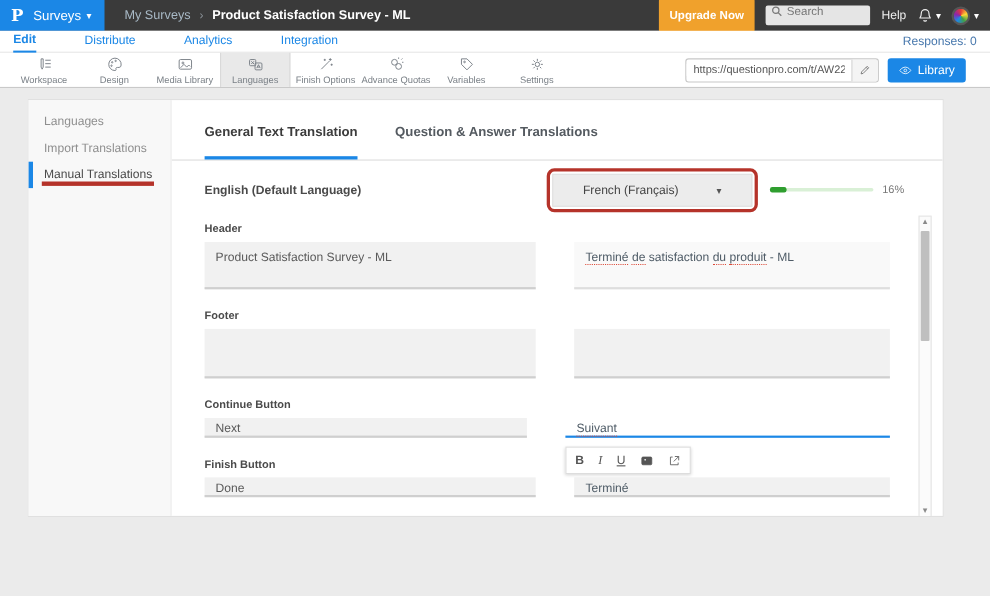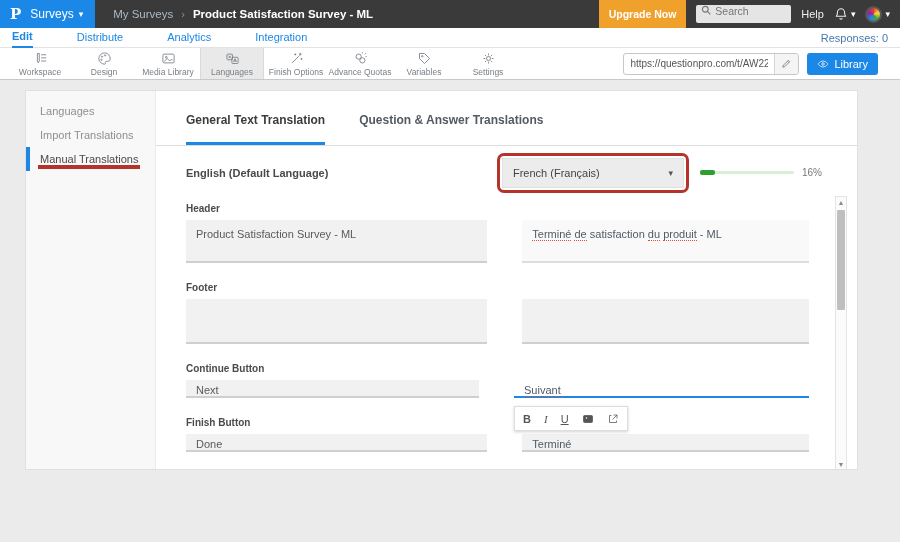--- a/index.html
+++ b/index.html
@@ -56,21 +56,21 @@
   .content { flex:1; position:relative; overflow:hidden; }
 
   .tabsrow { height:55px; padding:22px 0 0 30px; border-bottom:1px solid #dcdcdc; display:flex; gap:34px; }
   .tab { font-size:12px; font-weight:bold; color:#545a60; padding-bottom:9px; cursor:pointer; }
   .tab.active { color:#3c3c3c; border-bottom:3px solid #1b87e6; }
 
   .langrow { height:53px; display:flex; align-items:center; padding:0 35px 0 30px; }
   .src-label { font-size:11px; font-weight:bold; color:#4a4a4a; }
   .langselect-wrap { margin-left:auto; position:relative; }
   .annotation-box { position:absolute; left:-5px; top:-5px; right:-5px; bottom:-5px; border:3px solid #b5332a; border-radius:7px; pointer-events:none; }
-  .langselect { width:182px; height:30px; background:#ececec; border:1px solid #e0e0e0; display:flex; align-items:center; padding:0 10px; font-size:11px; color:#444; cursor:pointer; }
+  .langselect { width:182px; height:30px; background:#ececec; border:1px solid #e0e0e0; display:flex; align-items:center; padding:0 27px; font-size:11px; color:#444; cursor:pointer; }
   .langselect .caret { margin-left:auto; color:#555; font-size:9px; }
   .progresswrap { display:flex; align-items:center; gap:8px; margin-left:16px; }
   .progressbar { width:94px; height:3px; background:#d9f0d6; position:relative; border-radius:2px; }
   .progressfill { position:absolute; left:0; top:-1px; height:5px; width:16%; background:#2f9e2f; border-radius:2px; }
   .pct { font-size:10px; color:#777; }
 
   .fields { height:272px; overflow:hidden; padding:4px 48px 0 30px; position:relative; }
   .frow { margin-bottom:19px; }
   .flabel { font-size:10px; font-weight:bold; color:#4a4a4a; margin-bottom:6px; }
   .fcols { display:flex; gap:35px; }

